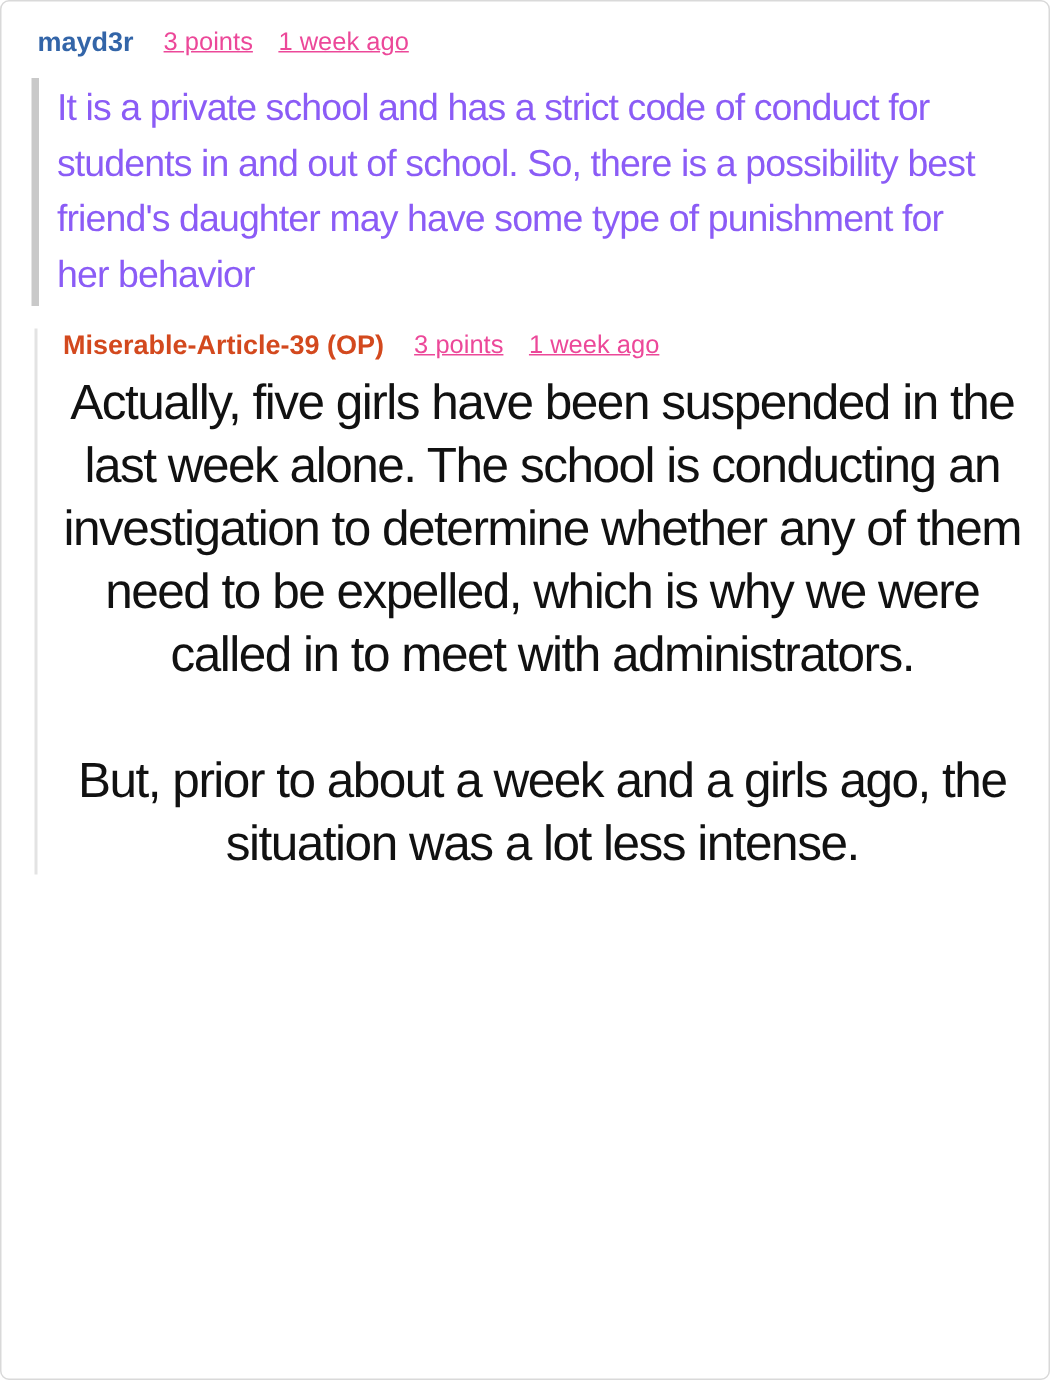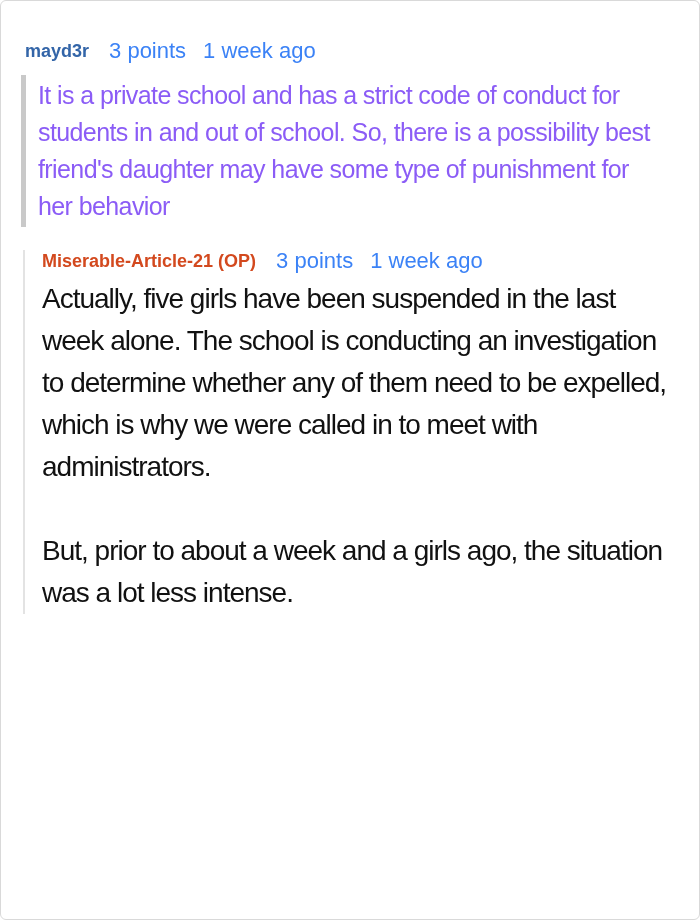--- a/index.html
+++ b/index.html
@@ -17,34 +17,34 @@
     border-radius: 6px;
     padding: 16px 18px 14px 24px;
     overflow: hidden;
   }
   .c-header {
     display: flex;
     align-items: flex-start;
     font-size: 18px;
     line-height: 22px;
     white-space: nowrap;
-    margin-top: 23px;
   }
   .author {
     font-weight: 700;
     margin-right: 20px;
     text-decoration: none;
     cursor: pointer;
   }
   .author.blue { color: #3365a8; }
   .author.orange { color: #d3491e; }
   .meta {
-    color: #3b82f6;
-    font-size: 22px;
+    color: #ec4899;
+    font-size: 17px;
     margin-right: 17px;
+    text-decoration: underline;
   }
   blockquote.quote {
     margin: 13px 0 15px -4px;
     border-left: 5px solid #c9c9c9;
     padding: 2px 0 2px 12px;
     font-size: 25px;
     line-height: 37px;
     letter-spacing: -0.6px;
     color: #8b5cf6;
     max-width: 612px;
@@ -57,46 +57,47 @@
     margin: 14px 0 13px 0;
   }
   .reply {
     margin-left: -2px;
     border-left: 2px solid #e3e3e3;
     padding-left: 17px;
     margin-top: 14px;
   }
   .reply .c-header { margin-bottom: 6px; }
   .reply p {
-    font-size: 28px;
+    font-size: 33px;
     line-height: 42px;
     letter-spacing: -1px;
     color: #111111;
     margin: 0 0 42px 0;
     max-width: 640px;
+    text-align: center;
   }
   .reply p:last-child { margin-bottom: 0; }
 </style>
 </head>
 <body>
 
 <div class="card">
 
   <div class="comment">
     <div class="c-header">
       <a class="author blue">mayd3r</a>
       <span class="meta">3 points</span>
       <span class="meta">1 week ago</span>
     </div>
     <blockquote class="quote">It is a private school and has a strict code of conduct for students in and out of school. So, there is a possibility best friend's daughter may have some type of punishment for her behavior</blockquote>
   </div>
 
   <div class="reply">
     <div class="c-header">
-      <a class="author orange">Miserable-Article-21 (OP)</a>
+      <a class="author orange">Miserable-Article-39 (OP)</a>
       <span class="meta">3 points</span>
       <span class="meta">1 week ago</span>
     </div>
     <p>Actually, five girls have been suspended in the last week alone. The school is conducting an investigation to determine whether any of them need to be expelled, which is why we were called in to meet with administrators.</p>
     <p>But, prior to about a week and a girls ago, the situation was a lot less intense.</p>
   </div>
 
 </div>
 
 </body></html>

